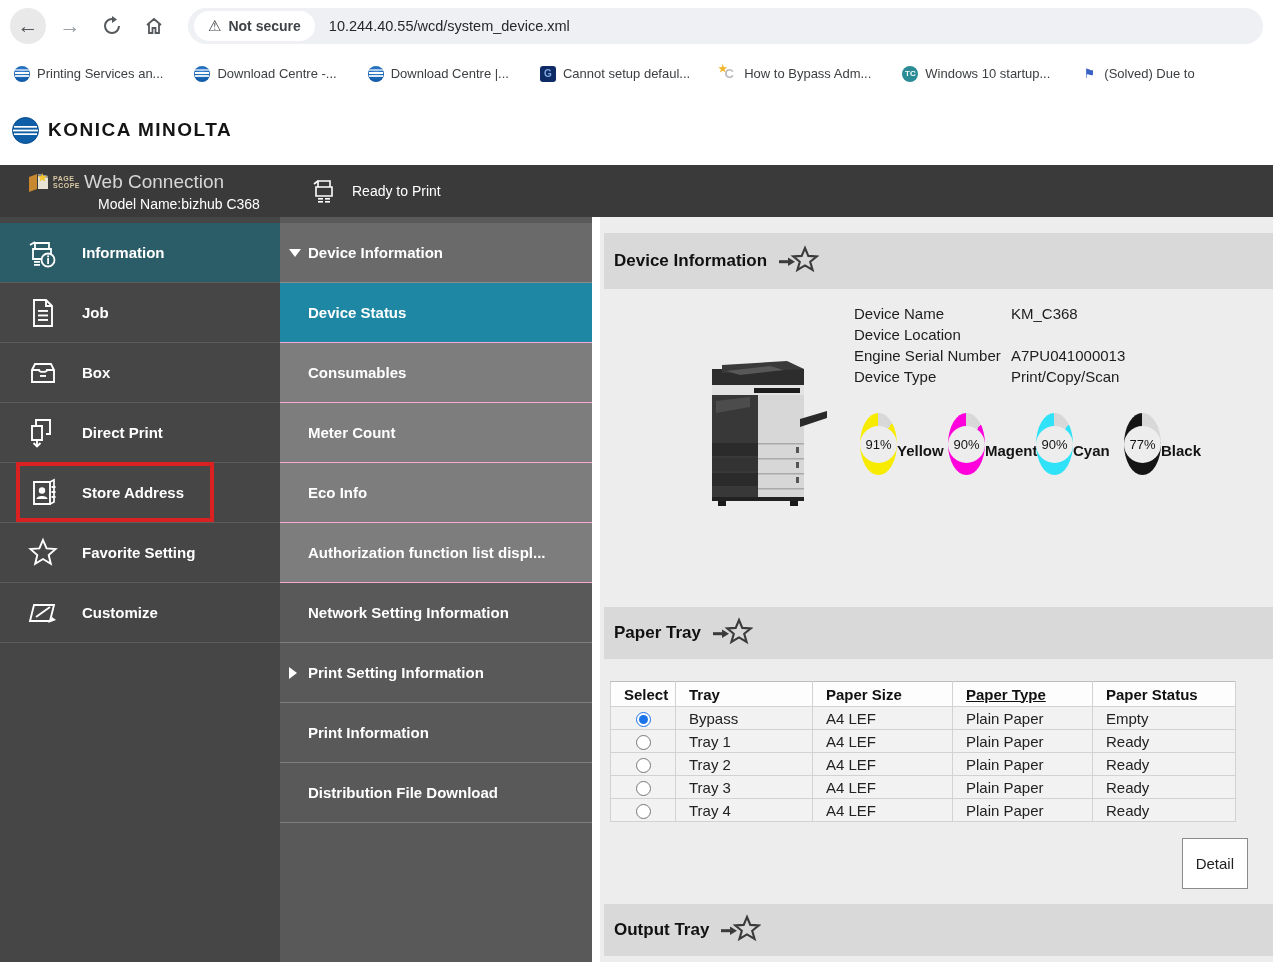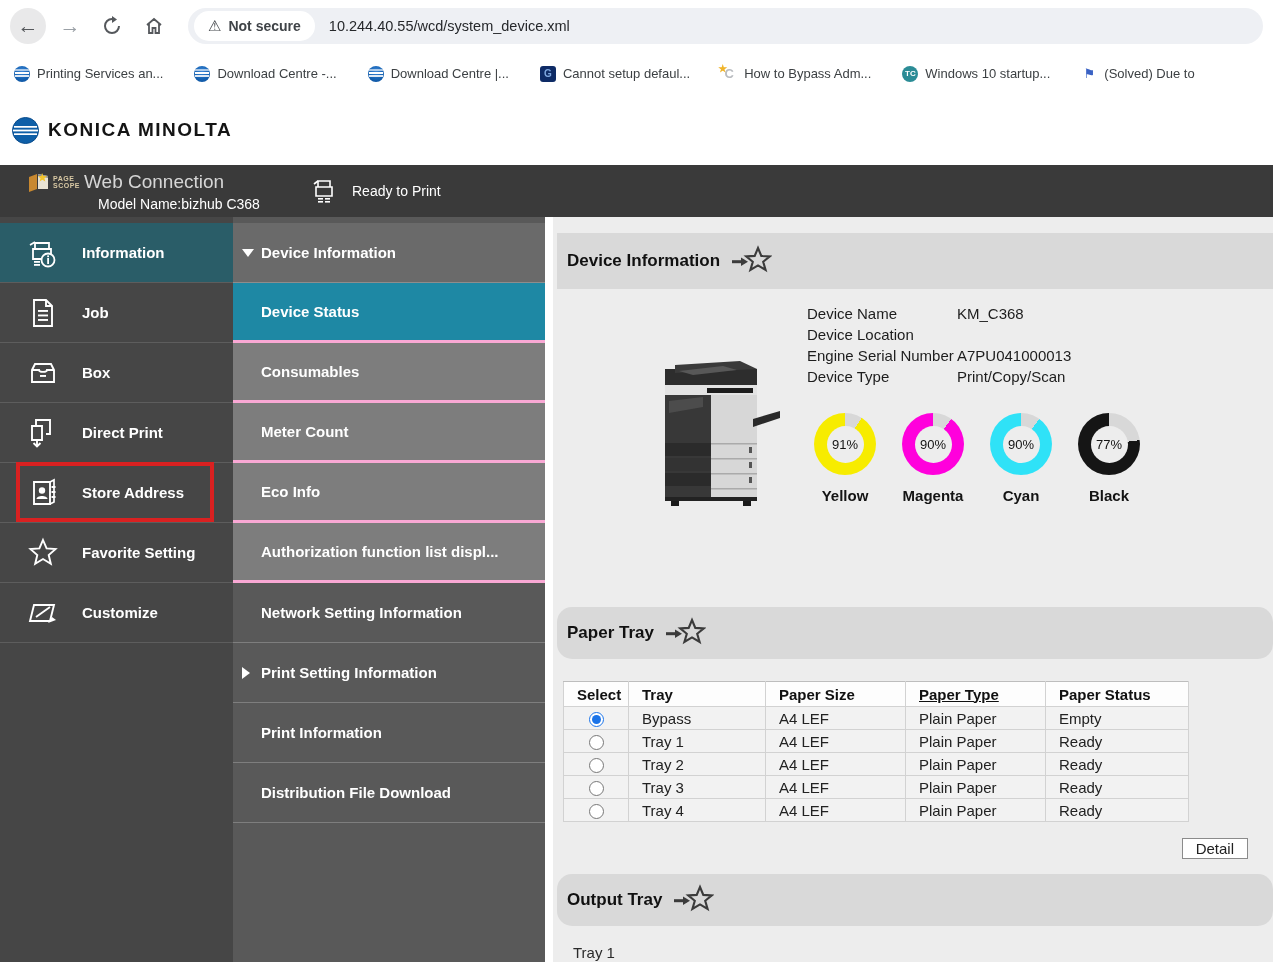--- a/index.html
+++ b/index.html
@@ -44,73 +44,73 @@
   .ps-icon { width:22px; height:20px; }
   .ps-stack { font-size:7px; font-weight:bold; color:#d9c9a4; line-height:7px; margin:0 4px 0 3px; letter-spacing:.5px; }
   .ps-title { font-size:19px; color:#d6d6d6; }
   .model-line { font-size:14px; color:#fff; margin:3px 0 0 70px; }
   #appbar-status { display:flex; align-items:center; margin:12px 0 0 20px; }
   #ready-icon { width:28px; height:28px; }
   #ready-text { font-size:14px; color:#fff; margin-left:12px; }
 
   
   #main { display:flex; height:745px; }
-  #sidebar { width:233px; background:#464646; padding-top:6px; }
+  #sidebar { width:280px; background:#464646; padding-top:6px; }
   .sb-item { height:60px; display:flex; align-items:center; padding-left:26px; border-bottom:1px solid #5d5d5d; position:relative; }
   .sb-item.selected { background:#2a5d68; }
   .sb-icon { width:34px; height:34px; flex:0 0 auto; }
   .sb-label { font-size:15px; font-weight:bold; color:#fff; margin-left:22px; }
   #annotation-box { position:absolute; left:16px; top:-1px; width:198px; height:60px; border:4px solid #d92121; pointer-events:none; }
 
   #submenu { width:312px; background:#595959; padding-top:6px; }
   .sm-item { height:60px; display:flex; align-items:center; padding-left:28px; position:relative; }
   .sm-label { font-size:15px; font-weight:bold; color:#fff; }
   .sm-group { background:#6a6a6a; border-bottom:1px solid #8d8d8d; }
-  .sm-sub { background:#7d7d7d; border-bottom:3px solid #f9a8d4; }
+  .sm-sub { background:#7d7d7d; border-bottom:1px solid #f9a8d4; }
   .sm-sub.selected { background:#1e88a4; }
   .sm-top { background:#595959; border-bottom:1px solid #7e7e7e; }
   .sm-arrow { position:absolute; left:9px; top:50%; transform:translateY(-50%); width:0; height:0; }
   .arrow-down { border-left:6px solid transparent; border-right:6px solid transparent; border-top:8px solid #fff; }
   .arrow-right { border-top:6px solid transparent; border-bottom:6px solid transparent; border-left:8px solid #fff; }
   .sm-sliver { height:12px; background:#595959; }
 
   #gap-col { width:8px; background:#fff; }
 
   
   #content { flex:1; background:#ededed; overflow:hidden; }
   .section-header { background:#d9d9d9; margin-left:4px; display:flex; align-items:center; padding-left:10px; }
   .section-header.h1 { height:56px; margin-top:16px; }
-  .section-header.h2 { height:52px;border-radius:15px; }
+  .section-header.h2 { height:52px; }
   .section-title { font-size:17px; font-weight:bold; color:#111; }
   .star-icon { margin-left:12px; }
 
   #device-block { display:flex; margin:14px 0 0 92px; }
   #printer-art { margin-top:52px; width:135px; height:152px; flex:0 0 auto; }
   #device-right { margin-left:27px; }
   .dev-row { display:flex; height:21px; align-items:center; }
   .dev-label { width:150px; font-size:15px; color:#1d1d1d; }
-  .dev-value { font-size:15px; color:#1d1d1d; }
+  .dev-value { font-size:15px; color:#1d1d1d;margin-left:7px; }
 
   #toner-row { display:flex; gap:24px; margin:26px 0 0 6px; }
-  .toner-cell { width:64px; display:flex; flex-direction:column; align-items:center; }
+  .toner-cell { width:64px; display:flex; flex-direction:row; align-items:center; }
   .donut { width:62px; height:62px; border-radius:50%; display:flex; align-items:center; justify-content:center; }
   .donut-hole { width:37px; height:37px; border-radius:50%; background:#ededed; display:flex; align-items:center; justify-content:center; }
   .donut-pct { font-size:13px; color:#141414; }
   .toner-name { font-size:15px; font-weight:bold; color:#141414; margin-top:12px; }
 
   #tray-table { border-collapse:collapse; margin:22px 0 0 10px; }
   #tray-table th, #tray-table td { border:1px solid #d2d2d2; font-size:15px; text-align:left; padding:0 0 0 13px; }
   #tray-table th { background:#fdfdfd; font-weight:bold; color:#111; height:25px; border-top:1px solid #bdbdbd; }
   #tray-table td { background:#f2f2f2; color:#222; height:23px; }
   #tray-table td.radio-cell { text-align:center; padding:0; }
   #tray-table input[type=radio] { width:15px; height:15px; accent-color:#1a73e8; vertical-align:middle; }
   .col-select { width:65px; } .col-tray { width:137px; } .col-size { width:140px; } .col-type { width:140px;text-decoration:underline; } .col-status { width:143px; }
 
   #detail-row { display:flex; justify-content:flex-end; margin:16px 25px 0 0; }
-  #detail-btn { background:#fff; border:1px solid #8b8b8b; font-size:15px; color:#222; padding:1px 13px; font-family:"Liberation Sans",sans-serif; }
+  #detail-btn { background:#fff; border:1px solid #8b8b8b; font-size:15px; color:#222; padding:16px 13px; font-family:"Liberation Sans",sans-serif; }
 
   #output-partial { font-size:15px; color:#2a2a2a; margin:18px 0 0 20px; }
 </style>
 </head>
 <body>
 
 <div id="page">
 
   <div id="toolbar">
     <div class="nav-btn circled">←</div>

